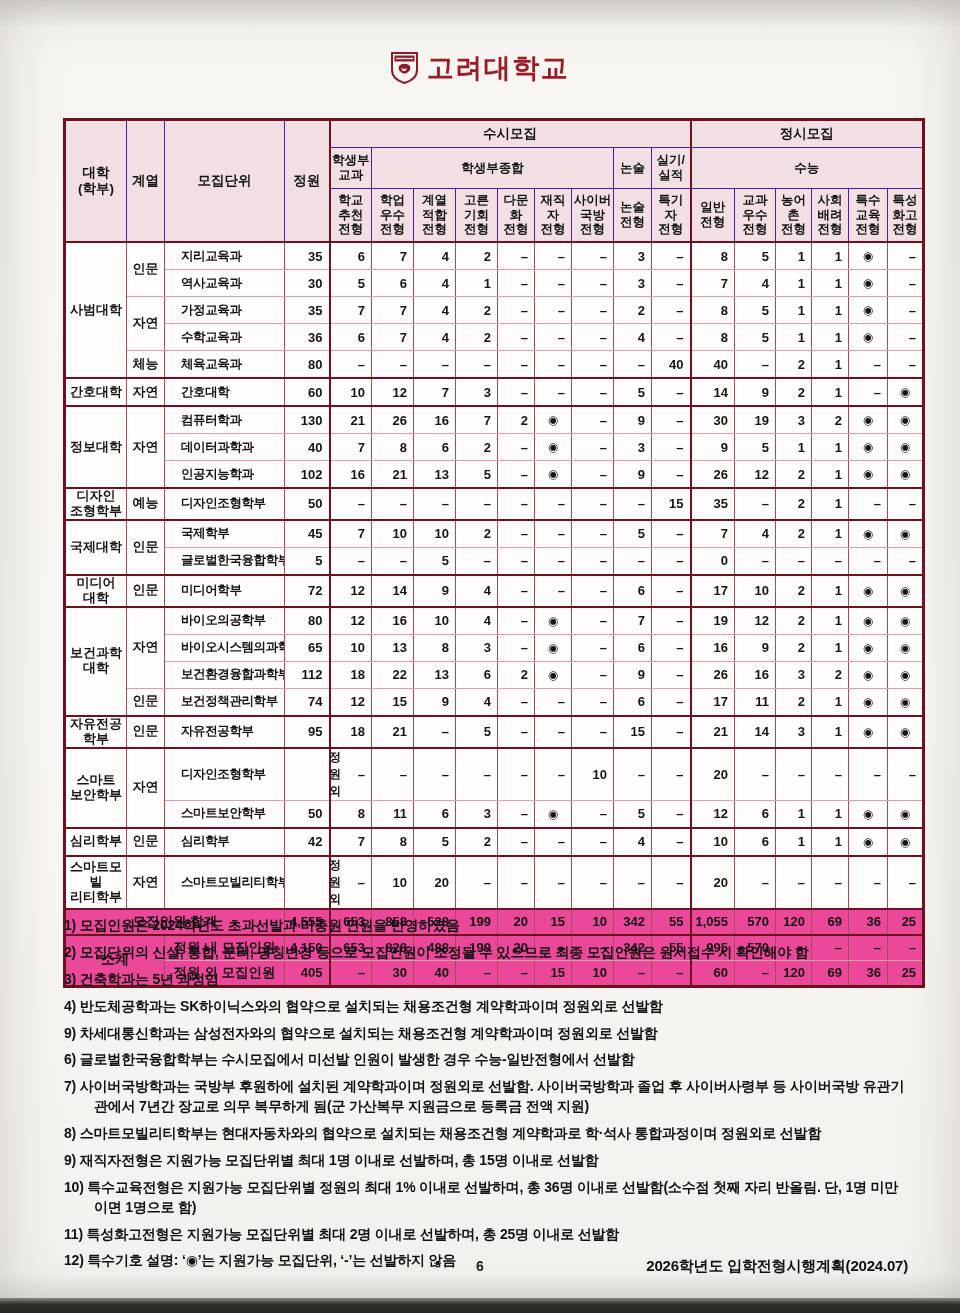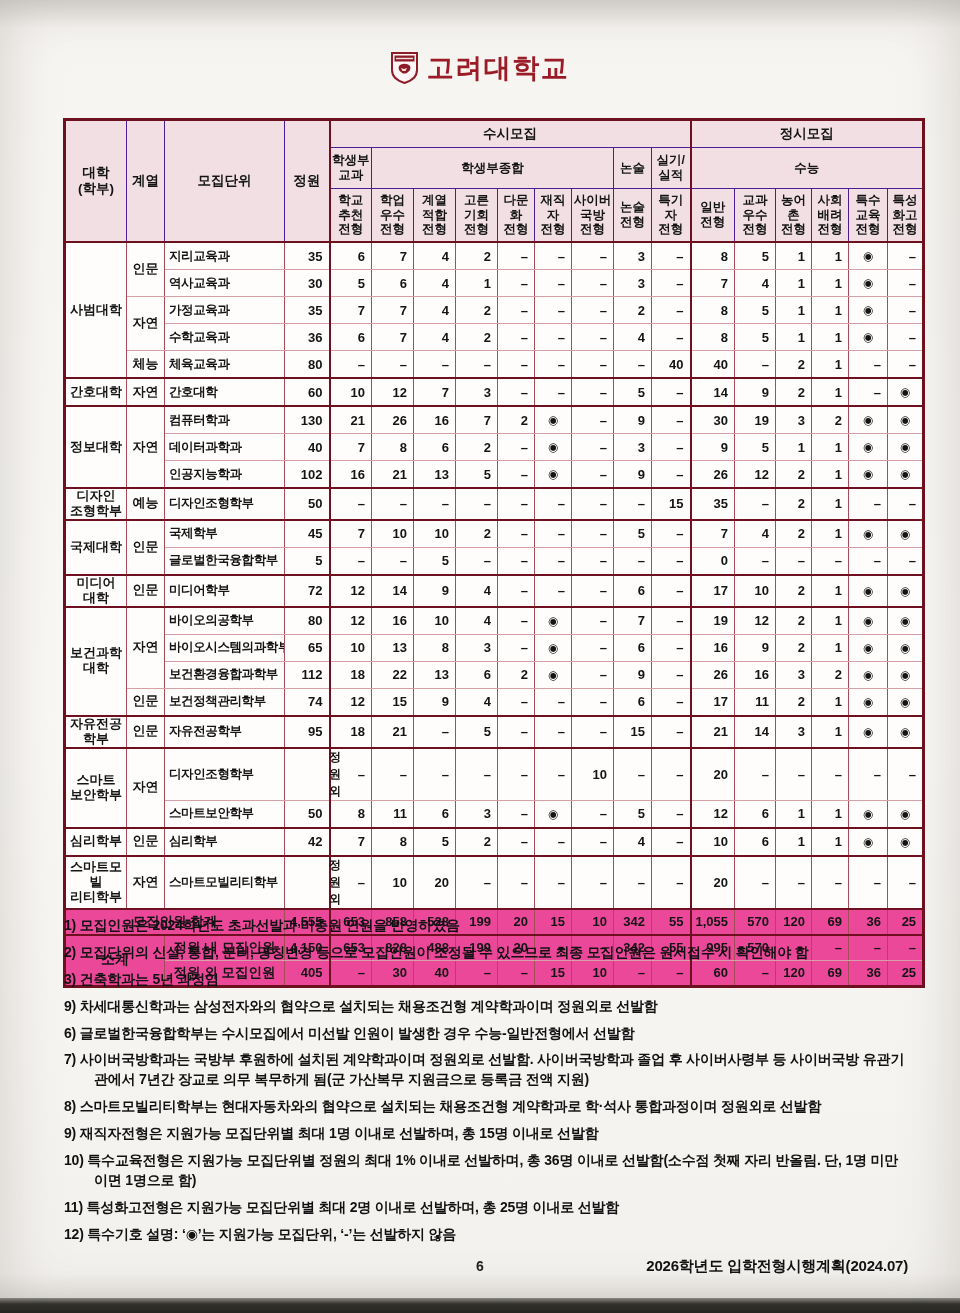--- a/index.html
+++ b/index.html
@@ -19,21 +19,21 @@
           border-left:1px solid #a54c58;border-right:1px solid #a54c58;
           border-top:1px solid #d79fa8;border-bottom:1px solid #d79fa8;background:#fffdfc;}
   .adm thead tr:nth-child(1) th{height:24px;font-size:13.5px;}
   .adm thead tr:nth-child(2) th{height:38px;}
   .adm thead tr:nth-child(3) th{height:50px;}
   .adm thead{border-bottom:2.5px solid #6e1020;}
   .adm .bl{border-left:2.5px solid #6e1020 !important;}
   .adm .bt{border-top:2px solid #6e1020 !important;}
   .adm .tt{border-top:2.5px solid #6e1020 !important;}
   .adm td.college,.adm td.track{text-align:center;white-space:pre-line;line-height:1.15;}
-  .adm td.unit{text-align:left;padding-left:4px;font-size:12.5px;letter-spacing:-0.4px;white-space:nowrap;overflow:hidden;margin-left:15px;}
+  .adm td.unit{text-align:left;padding-left:16px;font-size:12.5px;letter-spacing:-0.4px;white-space:nowrap;overflow:hidden;margin-left:15px;}
   .adm td.num{text-align:right;padding-right:6px;}
   .adm td.sym{text-align:center;font-size:12px;}
   .adm td.qsmall{text-align:center;font-size:12px;letter-spacing:-0.5px;padding-left:44px;}
   .adm tr.total td{background:#ec4899;height:24px;}
   .adm td.total-label{text-align:center;font-size:13.5px;}
   .adm td.group-label{text-align:center;font-size:14px;}
   
   .notes{position:absolute;left:64px;top:916px;width:844px;font-size:14px;font-weight:600;color:#111;}
   .notes .note{padding-left:30px;text-indent:-30px;line-height:1.42;margin-bottom:7px;letter-spacing:-0.2px;}
   
@@ -654,20 +654,21 @@
           <td class="num">36</td>
           <td class="num">25</td>
         </tr>
       </tbody>
   </table>
 
   <div class="notes">
       <div class="note">1)  모집인원은 2024학년도 초과선발과 미충원 인원을 반영하였음</div>
       <div class="note">2)  모집단위의 신설, 통합, 분리, 명칭변경 등으로 모집인원이 조정될 수 있으므로 최종 모집인원은 원서접수 시 확인해야 함</div>
       <div class="note">3)  건축학과는 5년 과정임</div>
+      <div class="note">4)  반도체공학과는 SK하이닉스와의 협약으로 설치되는 채용조건형 계약학과이며 정원외로 선발함</div>
       <div class="note">9)  차세대통신학과는 삼성전자와의 협약으로 설치되는 채용조건형 계약학과이며 정원외로 선발함</div>
       <div class="note">6)  글로벌한국융합학부는 수시모집에서 미선발 인원이 발생한 경우 수능-일반전형에서 선발함</div>
       <div class="note">7)  사이버국방학과는 국방부 후원하에 설치된 계약학과이며 정원외로 선발함. 사이버국방학과 졸업 후 사이버사령부 등 사이버국방 유관기관에서 7년간 장교로 의무 복무하게 됨(군 가산복무 지원금으로 등록금 전액 지원)</div>
       <div class="note">8)  스마트모빌리티학부는 현대자동차와의 협약으로 설치되는 채용조건형 계약학과로 학·석사 통합과정이며 정원외로 선발함</div>
       <div class="note">9)  재직자전형은 지원가능 모집단위별 최대 1명 이내로 선발하며, 총 15명 이내로 선발함</div>
       <div class="note">10)  특수교육전형은 지원가능 모집단위별 정원의 최대 1% 이내로 선발하며, 총 36명 이내로 선발함(소수점 첫째 자리 반올림. 단, 1명 미만이면 1명으로 함)</div>
       <div class="note">11)  특성화고전형은 지원가능 모집단위별 최대 2명 이내로 선발하며, 총 25명 이내로 선발함</div>
       <div class="note">12)  특수기호 설명: ‘◉’는 지원가능 모집단위, ‘-’는 선발하지 않음</div>
     </div>
 

